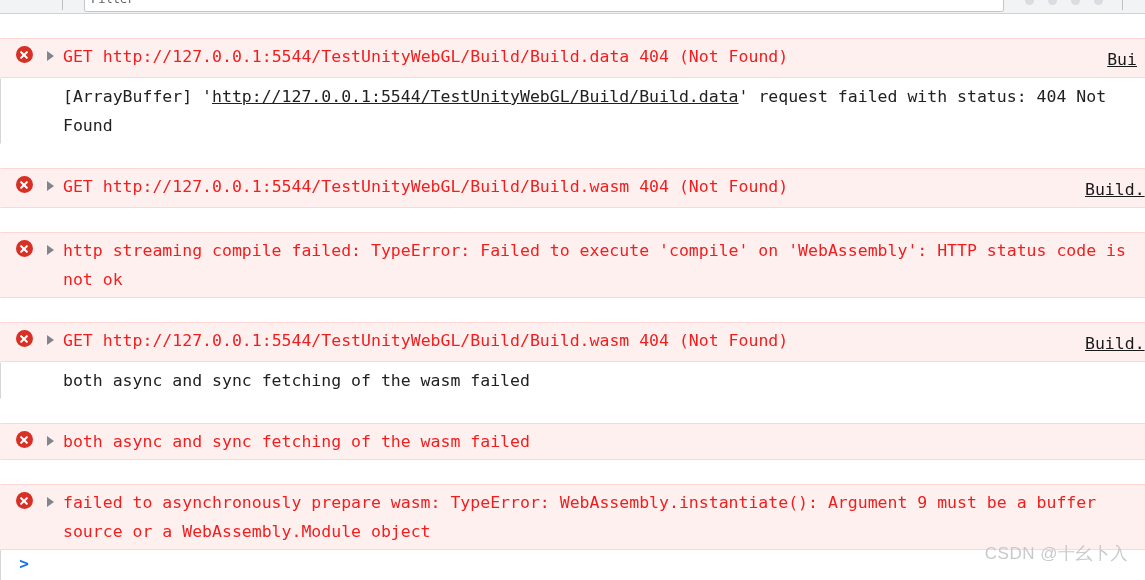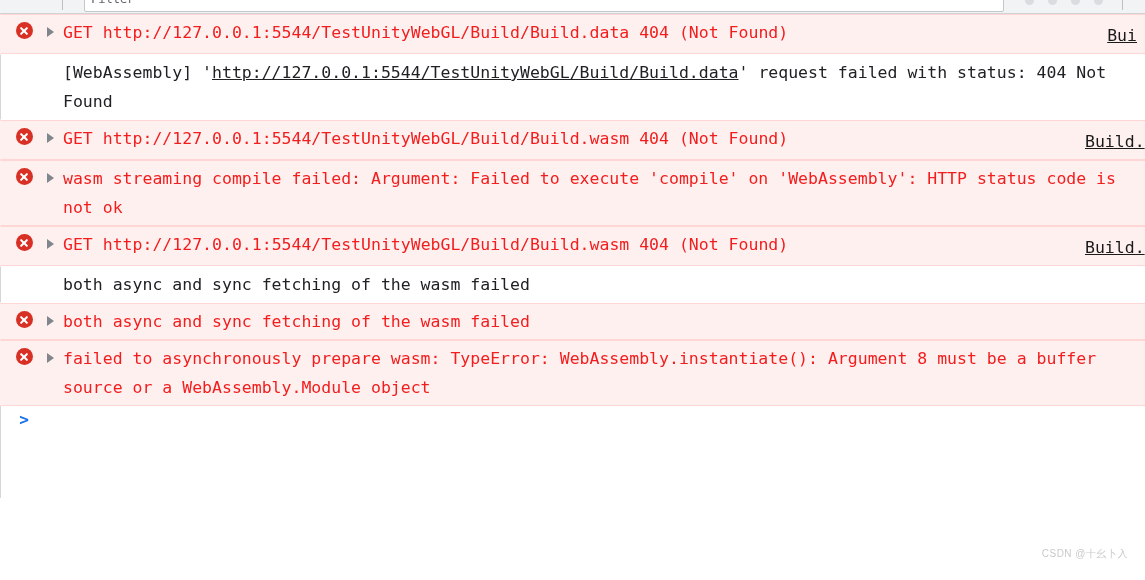--- a/index.html
+++ b/index.html
@@ -94,21 +94,21 @@
   }
   .row.error {
     background: #fff0f0;
     border-top-color: #ffd6d6;
     border-bottom-color: #ffd6d6;
   }
   .row.plain {
     background: #ffffff;
     border-left: 1px solid #d6d6d6;
   }
-  .row.error { border-left: 1px solid #fff0f0; }
+  .row.error { border-left: 1px solid #fff0f0; margin-top: 24px; }
 
   .gutter {
     flex: 0 0 46px;
     width: 46px;
     display: flex;
     align-items: flex-start;
     justify-content: center;
     padding-top: 4px;
   }
   .err-icon {
@@ -205,21 +205,21 @@
     height: 64px;
   }
 
   
   .watermark {
     position: absolute;
     right: 17px;
     bottom: 12px;
     color: #c9c9c9;
     font-family: "Liberation Sans", sans-serif;
-    font-size: 10px;
+    font-size: 17px;
     letter-spacing: 0.5px;
     user-select: none;
   }
 </style>
 </head>
 <body>
 
 <div class="toolbar-strip">
   <div class="toolbar-divider"></div>
   <div class="filter-box">
@@ -245,42 +245,42 @@
       </div>
     <div class="msg"><span>GET</span> <span class="url">http://127.0.0.1:5544/TestUnityWebGL/Build/Build.data</span> <span>404</span> <span>(Not Found)</span></div>
     <div class="src">Bui</div>
   </div>
 
   <div class="row plain">
     <div class="gutter"></div>
     <div class="arrow blank">
         <i></i>
       </div>
-    <div class="msg dark"><span>[WebAssembly] '</span><span class="dark-url">http://127.0.0.1:5544/TestUnityWebGL/Build/Build.data</span><span>' request failed with status: 404 Not Found</span></div>
+    <div class="msg dark"><span>[ArrayBuffer] '</span><span class="dark-url">http://127.0.0.1:5544/TestUnityWebGL/Build/Build.data</span><span>' request failed with status: 404 Not Found</span></div>
   </div>
 
   <div class="row error">
     <div class="gutter">
       <span class="err-icon"></span>
     </div>
     <div class="arrow">
         <i></i>
       </div>
     <div class="msg"><span>GET</span> <span class="url">http://127.0.0.1:5544/TestUnityWebGL/Build/Build.wasm</span> <span>404</span> <span>(Not Found)</span></div>
     <div class="src">Build.</div>
   </div>
 
   <div class="row error">
     <div class="gutter">
       <span class="err-icon"></span>
     </div>
     <div class="arrow">
         <i></i>
       </div>
-    <div class="msg">wasm streaming compile failed: Argument: Failed to execute 'compile' on 'WebAssembly': HTTP status code is not ok</div>
+    <div class="msg">http streaming compile failed: TypeError: Failed to execute 'compile' on 'WebAssembly': HTTP status code is not ok</div>
   </div>
 
 
   <div class="row error">
     <div class="gutter">
       <span class="err-icon"></span>
     </div>
     <div class="arrow">
         <i></i>
       </div>
@@ -306,21 +306,21 @@
     <div class="msg">both async and sync fetching of the wasm failed</div>
   </div>
 
   <div class="row error">
     <div class="gutter">
       <span class="err-icon"></span>
     </div>
     <div class="arrow">
         <i></i>
       </div>
-    <div class="msg">failed to asynchronously prepare wasm: TypeError: WebAssembly.instantiate(): Argument 8 must be a buffer source or a WebAssembly.Module object</div>
+    <div class="msg">failed to asynchronously prepare wasm: TypeError: WebAssembly.instantiate(): Argument 9 must be a buffer source or a WebAssembly.Module object</div>
   </div>
 
 </div>
 
 <div class="prompt-row">
   <div class="prompt-chevron">&gt;</div>
 </div>
 <div class="filler"></div>
 
 <div class="watermark">CSDN @十幺卜入</div>

